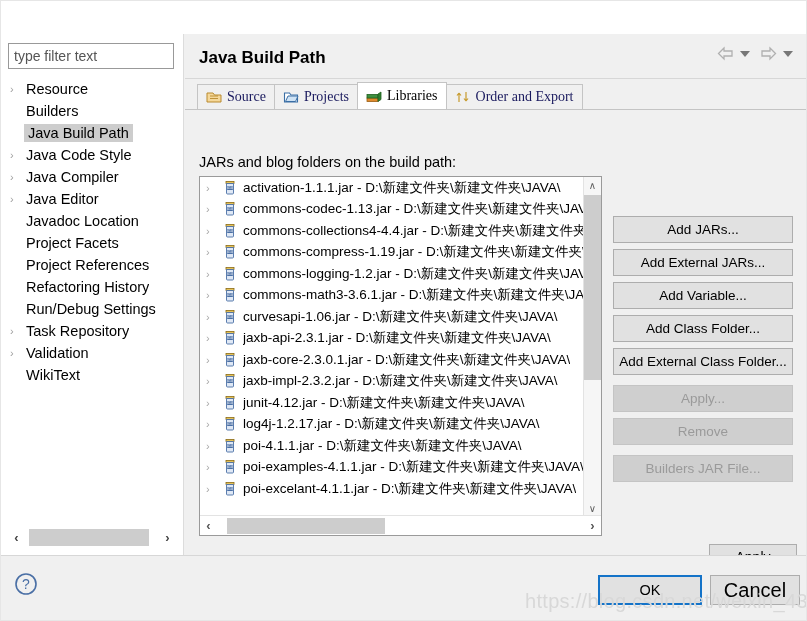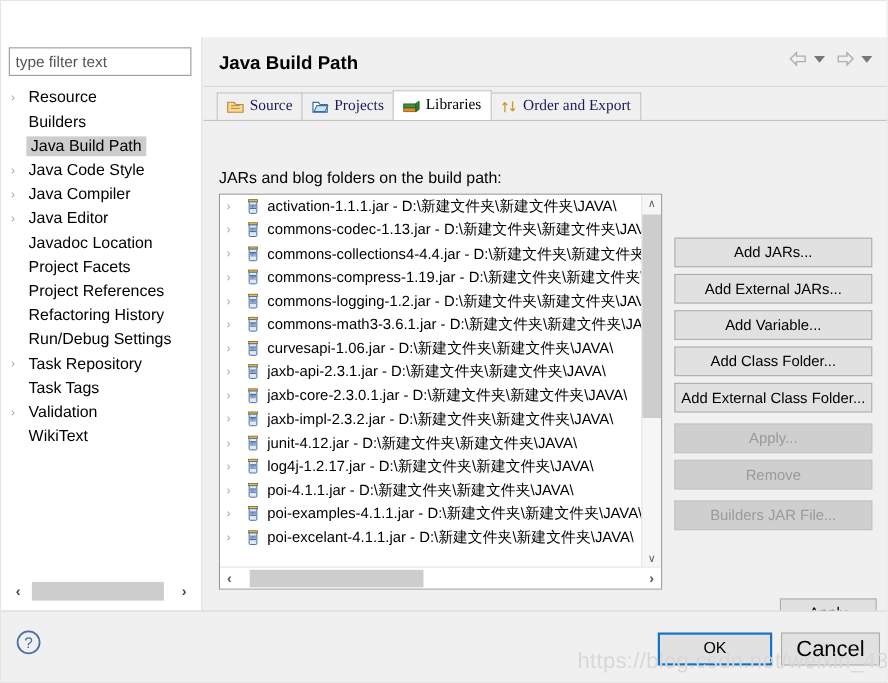--- a/index.html
+++ b/index.html
@@ -509,24 +509,20 @@
         </div>
         <div class="tree-item">
           <span class="tree-arrow"></span>
           <span class="tree-label">Run/Debug Settings</span>
         </div>
         <div class="tree-item">
           <span class="tree-arrow">›</span>
           <span class="tree-label">Task Repository</span>
         </div>
         <div class="tree-item">
-          <span class="tree-arrow"></span>
-          <span class="tree-label">Task Tags</span>
-        </div>
-        <div class="tree-item">
           <span class="tree-arrow">›</span>
           <span class="tree-label">Validation</span>
         </div>
         <div class="tree-item">
           <span class="tree-arrow"></span>
           <span class="tree-label">WikiText</span>
         </div>
       </div>
     <div class="side-scroll">
       <div class="sb-arrow">‹</div>

